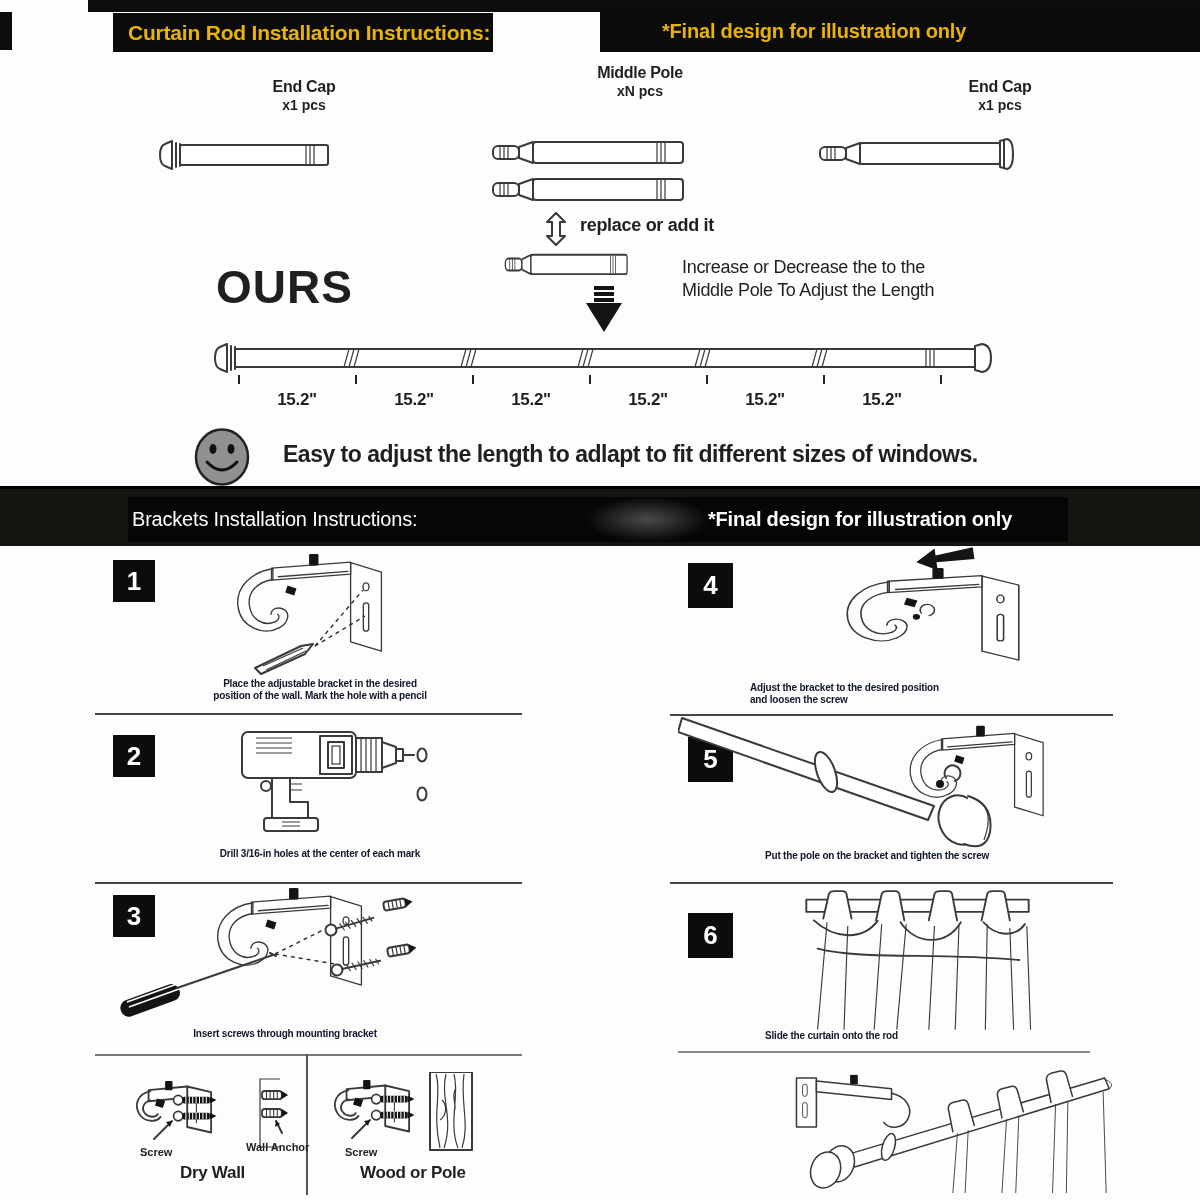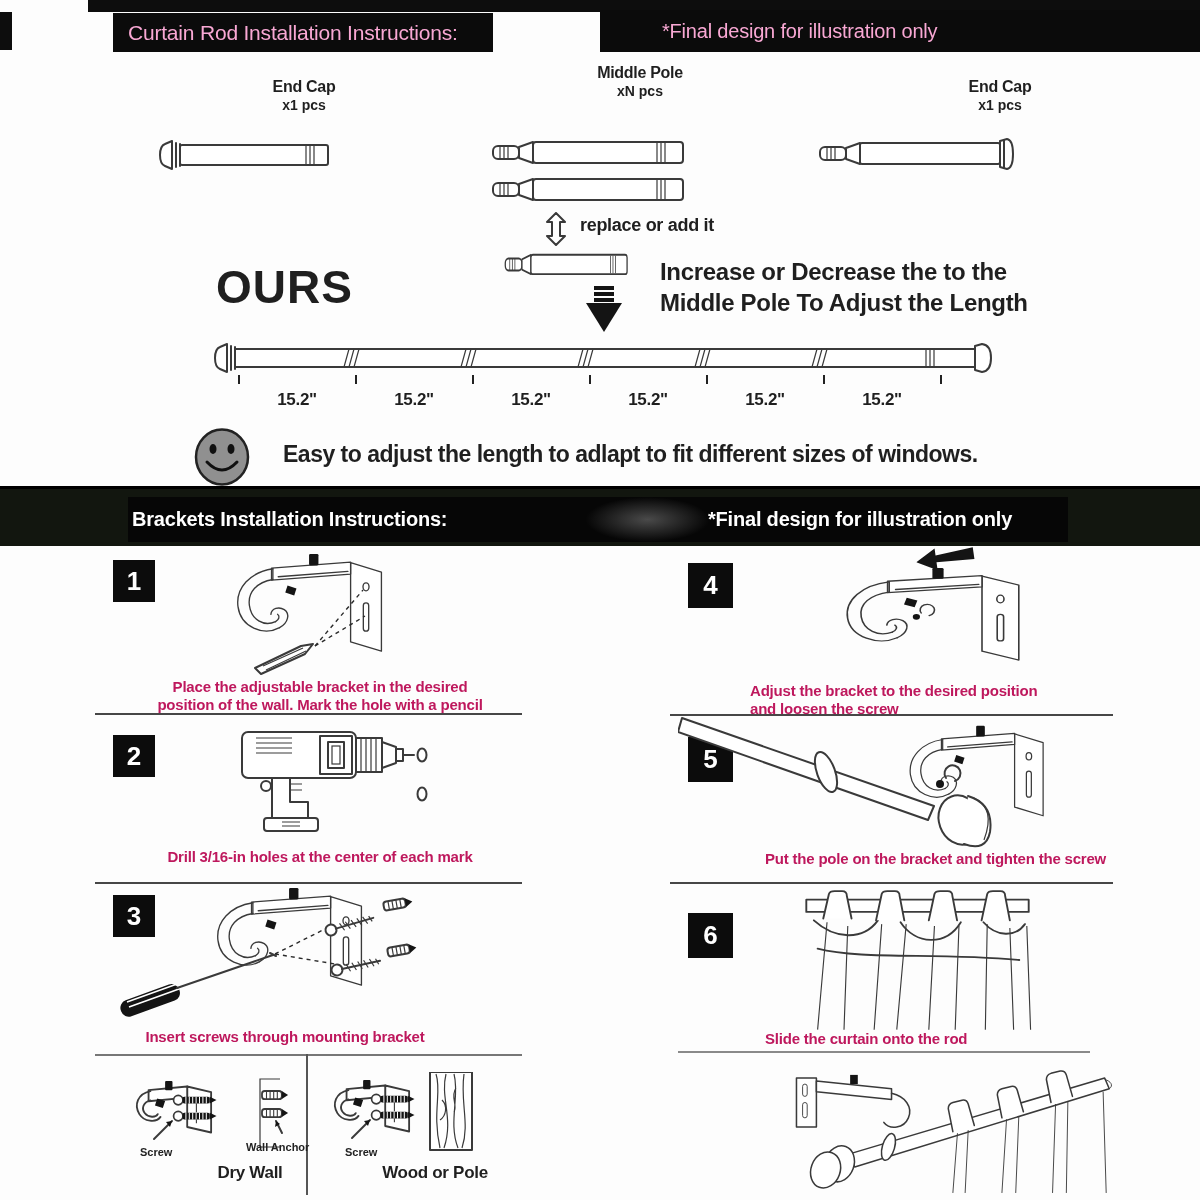--- a/index.html
+++ b/index.html
@@ -1,38 +1,38 @@
 <!DOCTYPE html>
 <html><head>
 <meta charset="utf-8">
 <style>
   html,body{margin:0;padding:0}
   body{width:1200px;height:1200px;position:relative;background:#fdfdfd;
        font-family:"Liberation Sans","DejaVu Sans",sans-serif;color:#1f1f1f;overflow:hidden}
   .abs{position:absolute}
-  .bar{background:#0b0b0b;color:#f9a8d4;font-weight:normal;letter-spacing:-0.2px}
+  .bar{background:#0b0b0b;color:#eab308;font-weight:bold;letter-spacing:-0.2px}
   .darkband{background:#12160f}
   .innerbar{background:#060606}
   .parthdr{text-align:center}
   .parthdr .nm{font-size:16px;font-weight:bold;display:block;letter-spacing:-0.3px}
   .parthdr .qt{font-size:14px;font-weight:bold;display:block;margin-top:1px}
-  .cap{font-weight:bold;color:#be185d;font-size:15px;line-height:1.2;letter-spacing:-0.2px}
+  .cap{font-weight:bold;color:#0f172a;font-size:10px;line-height:1.2;letter-spacing:-0.2px}
   .capc{text-align:center}
   .badge{background:#0c0c0c;color:#fff;display:flex;align-items:center;justify-content:center;
          font-weight:bold;font-size:26px}
   .rule{background:#474747;height:2px}
   .tick{width:2px;height:9px;background:#222}
   .seg{font-size:17px;font-weight:bold;width:80px;text-align:center;letter-spacing:-0.3px}
   .ln{stroke:#3a3a3a;stroke-width:2;fill:none;stroke-linecap:round;stroke-linejoin:round}
   .tn{stroke:#3a3a3a;stroke-width:1.2;fill:none}
   .fw{fill:#fff}
   .fb{fill:#141414;stroke:none}
   .dash{stroke:#2a2a2a;stroke-width:1.4;stroke-dasharray:4 4;fill:none}
   .minilabel{font-size:11px;font-weight:bold;color:#222}
-  .panelcap{font-size:17px;font-weight:bold;text-align:center;letter-spacing:-0.3px}
+  .panelcap{font-size:17px;font-weight:bold;text-align:left;letter-spacing:-0.3px}
 </style>
 </head>
 <body>
 
 <svg width="0" height="0" style="position:absolute" aria-hidden="true">
 <defs>
   <g id="bracket">
     <path class="ln fw" d="M180,16 L226,30 L226,148 L180,134 Z"></path>
     <ellipse class="ln fw" cx="203" cy="52" rx="4.5" ry="6"></ellipse>
     <rect class="ln fw" x="199" y="76" width="8" height="42" rx="4"></rect>
@@ -136,21 +136,21 @@
     <span>OURS</span>
   </div>
 
   <svg class="abs" style="left:585px;top:286px" width="38" height="48" viewBox="0 0 38 48">
     <rect class="fb" x="9" y="0" width="20" height="4"></rect>
     <rect class="fb" x="9" y="6" width="20" height="4"></rect>
     <rect class="fb" x="9" y="12" width="20" height="4"></rect>
     <polygon class="fb" points="1,17 37,17 19,46"></polygon>
   </svg>
 
-  <div class="abs" style="left:660px;top:256px;font-size:24px;font-weight:bold;line-height:1.3;letter-spacing:-0.3px">
+  <div class="abs" style="left:682px;top:256px;font-size:18px;font-weight:normal;line-height:1.3;letter-spacing:-0.3px">
     <div>Increase or Decrease the to the</div>
     <div>Middle Pole To Adjust the Length</div>
   </div>
 
   <svg class="abs" style="left:213px;top:343px" width="782" height="30" viewBox="0 0 782 30">
     <path class="ln fw" d="M14,1 L14,29 L7,26 Q2,24 2,15 Q2,6 7,4 Z"></path>
     <path class="ln" d="M18,3 V27 M22,4 V26"></path>
     <rect class="ln fw" x="22" y="6" width="740" height="18"></rect>
     <g class="tn">
       <path d="M136,6 l-5,18 M141,6 l-5,18 M146,6 l-5,18"></path>
@@ -185,21 +185,21 @@
   <div class="abs" style="left:283px;top:441px;font-size:23px;font-weight:bold;letter-spacing:-0.5px">
     <span>Easy to adjust the length to adlapt to fit different sizes of windows.</span>
   </div>
 </div>
 
 <div class="abs" style="left:0;top:486px;width:1200px;height:714px">
   <div class="abs" style="left:0;top:0;width:1200px;height:3px;background:#000"></div>
   <div class="abs darkband" style="left:0;top:3px;width:1200px;height:57px"></div>
   <div class="abs innerbar" style="left:128px;top:11px;width:940px;height:45px"></div>
   <div class="abs" style="left:585px;top:11px;width:125px;height:45px;background:radial-gradient(ellipse at center,#4a4a4a 0%,rgba(20,20,20,0) 70%)"></div>
-  <div class="abs" style="left:132px;top:11px;height:45px;line-height:45px;color:#fff;font-size:20px;font-weight:bold;letter-spacing:-0.2px">
+  <div class="abs" style="left:132px;top:11px;height:45px;line-height:45px;color:#fff;font-size:20px;font-weight:normal;letter-spacing:-0.2px">
     <span>Brackets Installation Instructions:</span>
   </div>
   <div class="abs" style="left:708px;top:11px;height:45px;line-height:45px;color:#fff;font-size:20px;font-weight:bold;letter-spacing:-0.2px">
     <span>*Final design for illustration only</span>
   </div>
 </div>
 
 <div class="abs badge" style="left:113px;top:560px;width:42px;height:42px">
   <span>1</span>
 </div>

